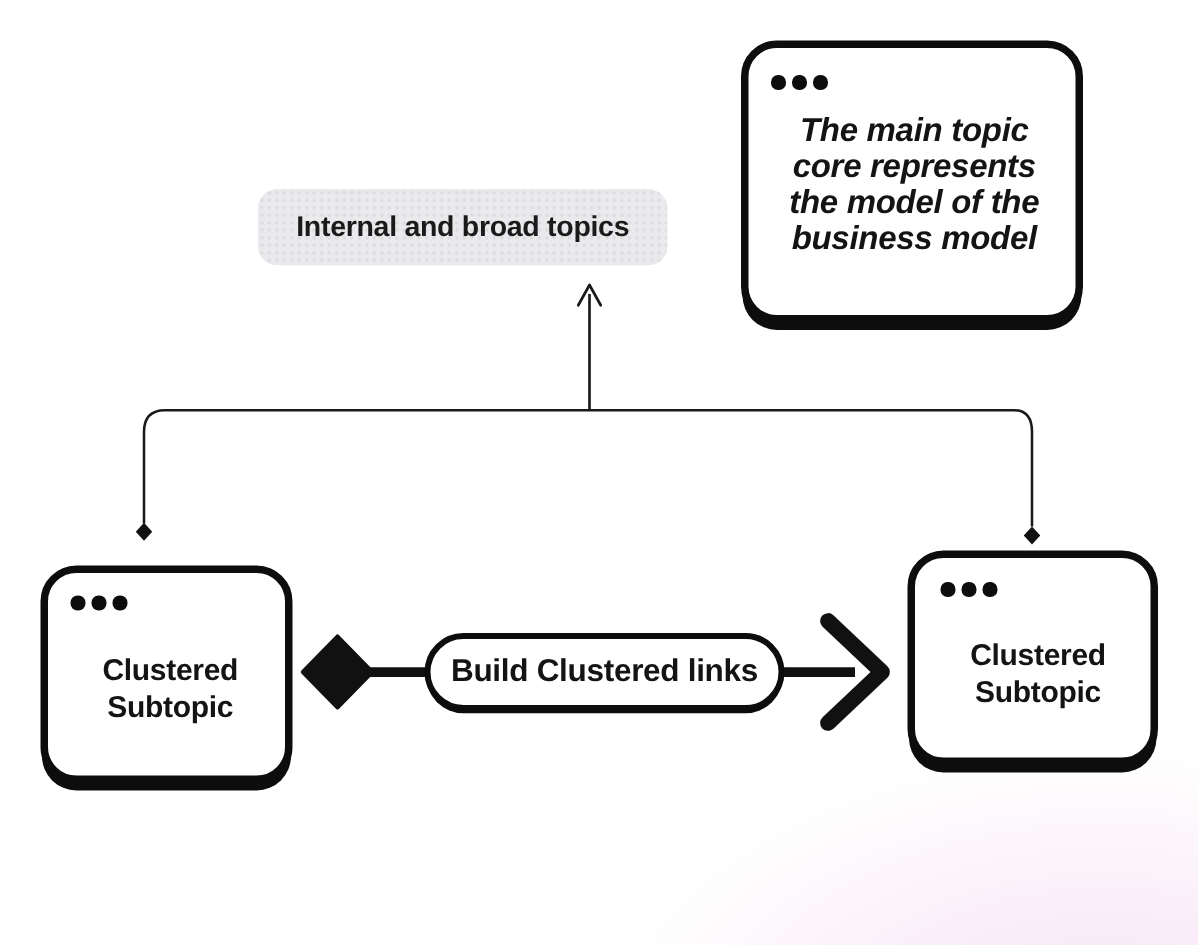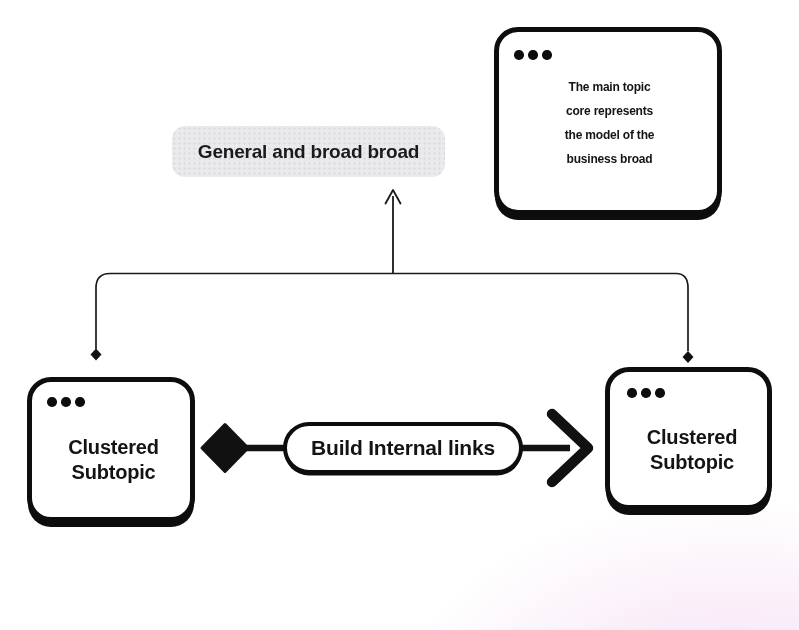--- a/index.html
+++ b/index.html
@@ -46,21 +46,21 @@
     justify-content: center;
     text-align: center;
     font-weight: bold;
     color: #141414;
     letter-spacing: -0.2px;
   }
   #main-topic-card {
     left: 494px; top: 27px; width: 228px; height: 188px;
     padding: 18px 12px 12px 15px;
   }
-  #main-topic-card .card-body { font-size: 12px; line-height: 24px; padding-bottom: 12px; }
+  #main-topic-card .card-body { font-size: 22px; line-height: 24px; padding-bottom: 12px; font-style: italic; }
   #left-subtopic-card {
     left: 27px; top: 377px; width: 168px; height: 145px;
     padding: 15px 10px 8px 15px;
   }
   #right-subtopic-card {
     left: 605px; top: 367px; width: 167px; height: 143px;
     padding: 16px 10px 8px 17px;
   }
   .subtopic-body { font-size: 20px; line-height: 25px; padding-bottom: 18px; margin-top: 23px; }
   
@@ -107,49 +107,49 @@
     <path d="M 96 348.5 L 101.5 354.5 L 96 360.5 L 90.5 354.5 Z" fill="#111111"></path>
     <path d="M 688 351 L 693.5 357 L 688 363 L 682.5 357 Z" fill="#111111"></path>
 
     <path d="M 202 448 L 225 424.5 L 248 448 L 225 471.5 Z" fill="#111111" stroke="#111111" stroke-width="3" stroke-linejoin="round"></path>
     <line x1="246" y1="448" x2="290" y2="448" stroke="#111111" stroke-width="6.5"></line>
 
     <line x1="518" y1="448" x2="570" y2="448" stroke="#111111" stroke-width="6.5"></line>
     <polyline points="552,414 588,448 552,482" fill="none" stroke="#111111" stroke-width="10.5" stroke-linecap="round" stroke-linejoin="round"></polyline>
   </svg>
 
-  <div id="general-topics-label">General and broad broad</div>
+  <div id="general-topics-label">Internal and broad topics</div>
 
   <div id="main-topic-card" class="card">
     <div class="dots">
       <span class="dot"></span>
       <span class="dot"></span>
       <span class="dot"></span>
     </div>
     <div class="card-body">
       <div>The main topic</div>
       <div>core represents</div>
       <div>the model of the</div>
-      <div>business broad</div>
+      <div>business model</div>
     </div>
   </div>
 
   <div id="left-subtopic-card" class="card">
     <div class="dots">
       <span class="dot"></span>
       <span class="dot"></span>
       <span class="dot"></span>
     </div>
     <div class="card-body subtopic-body">
       <div>Clustered</div>
       <div>Subtopic</div>
     </div>
   </div>
 
-  <div id="build-links-pill">Build Internal links</div>
+  <div id="build-links-pill">Build Clustered links</div>
 
   <div id="right-subtopic-card" class="card">
     <div class="dots">
       <span class="dot"></span>
       <span class="dot"></span>
       <span class="dot"></span>
     </div>
     <div class="card-body subtopic-body">
       <div>Clustered</div>
       <div>Subtopic</div>

